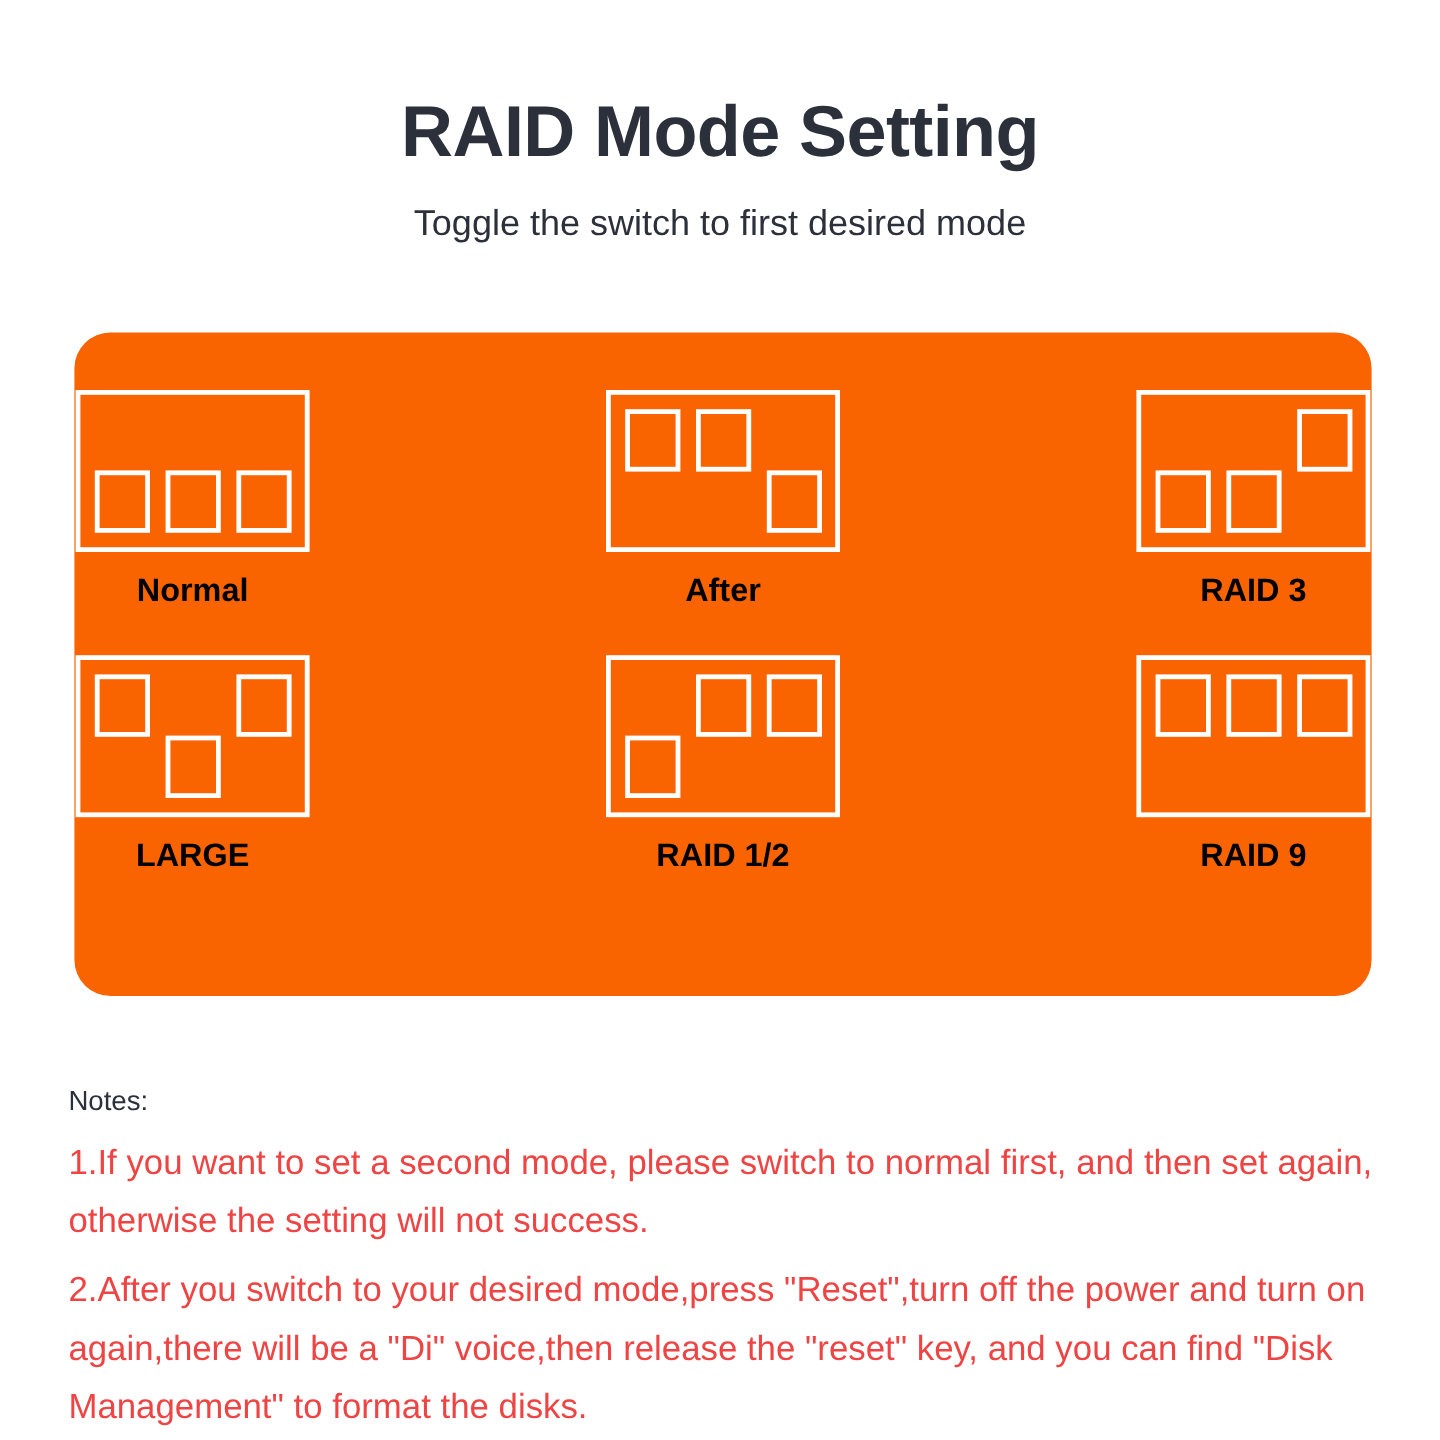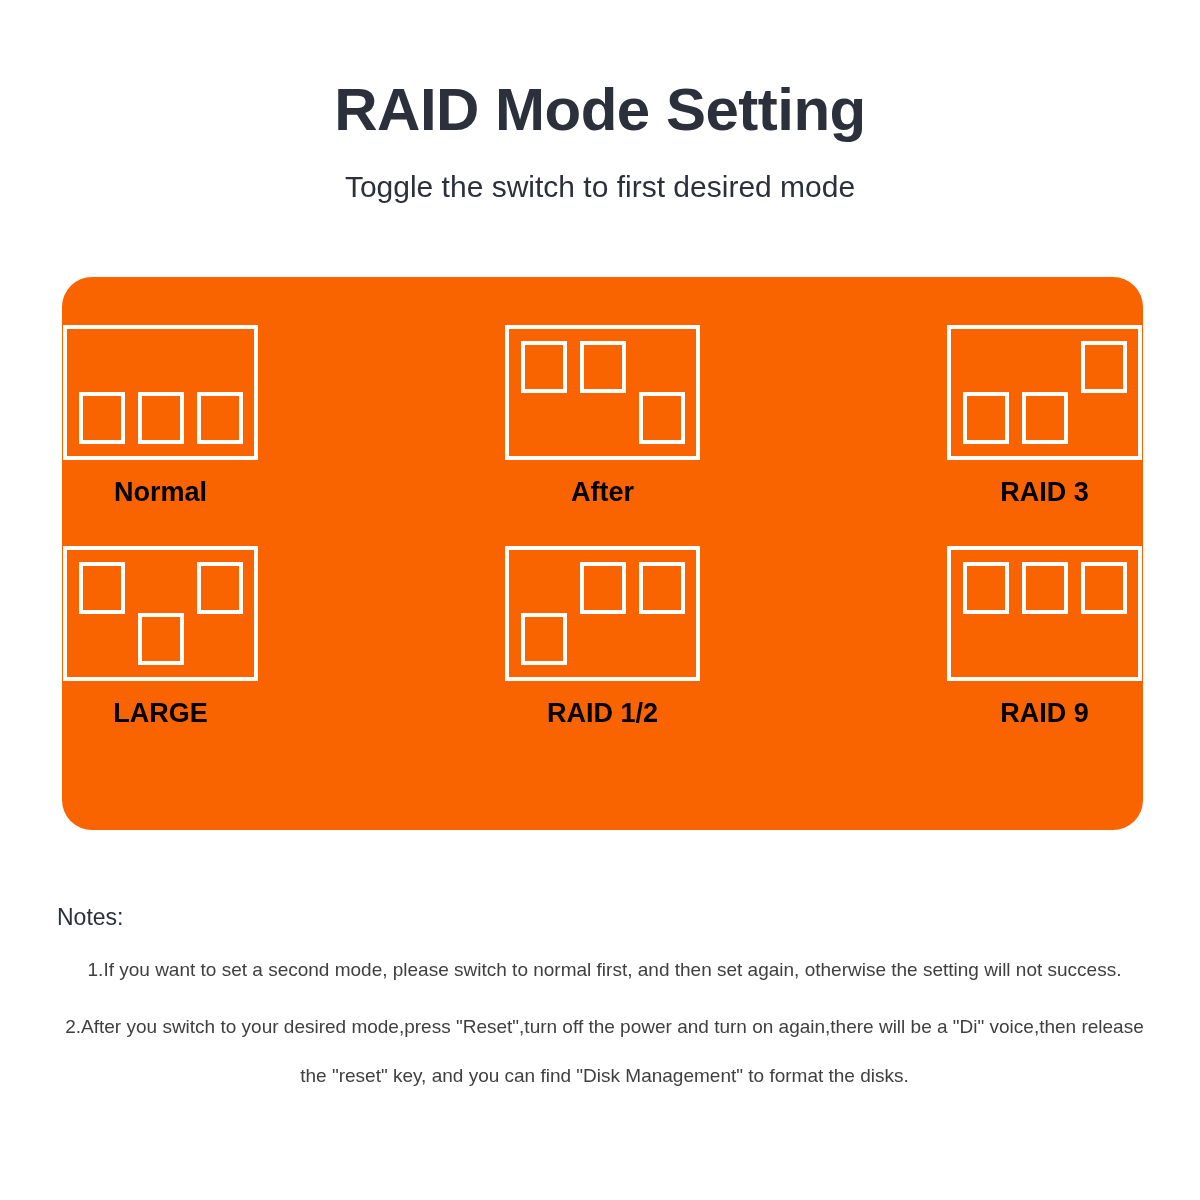--- a/index.html
+++ b/index.html
@@ -112,25 +112,25 @@
     width: 1095px;
   }
 
   .notes-heading {
     font-size: 23px;
     color: #2b303a;
     line-height: 1.0;
   }
 
   .note-item {
-    font-size: 19px;
-    color: #404040;
+    font-size: 29px;
+    color: #ef4444;
     line-height: 49px;
     margin-top: 8px;
-    text-align: center;
+    text-align: left;
   }
   .note-item.first { margin-top: 16px; }
 </style>
 </head>
 <body>
 
 <div class="page">
 
   <div class="header">
     <div class="page-title">RAID Mode Setting</div>

